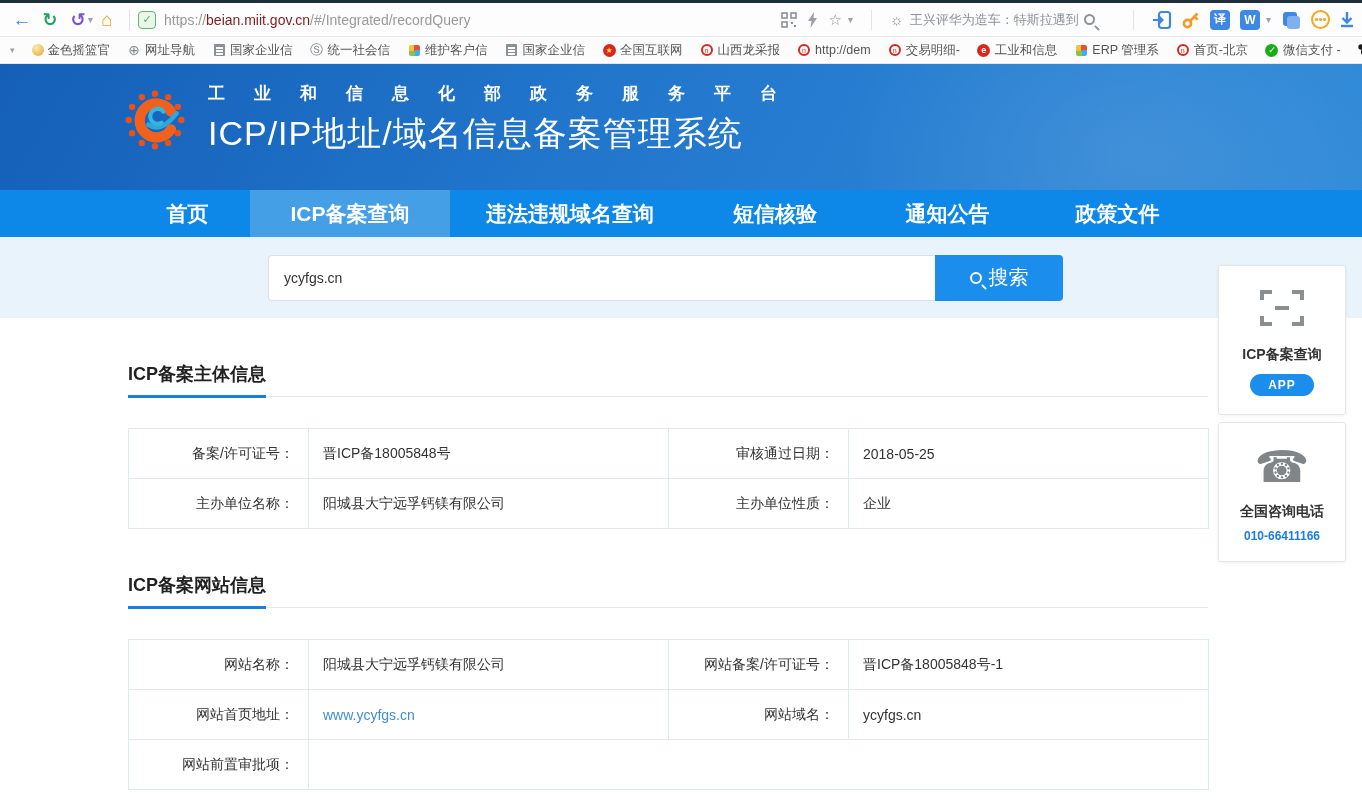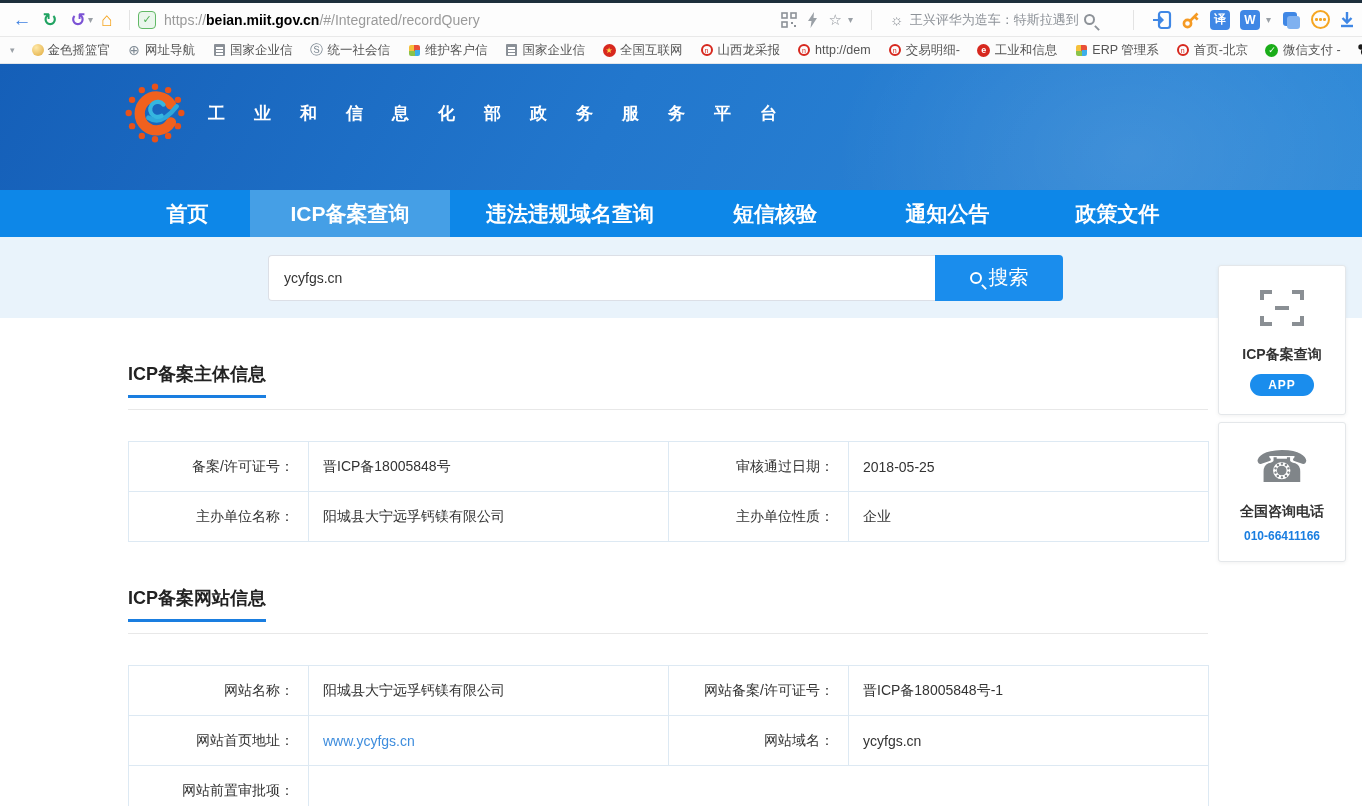--- a/index.html
+++ b/index.html
@@ -16,21 +16,21 @@
   .refresh-ic { color:#21a362; font-size:18px; }
   .undo-ic { color:#7b52d4; font-size:18px; }
   .home-ic { color:#f5a623; font-size:19px; }
   .caret { font-size:10px; color:#9aa0a6; margin-left:-4px; }
   .vdiv { width:1px; height:20px; background:#e3e3e3; margin:0 8px; }
   .urlbox { display:flex; align-items:center; gap:8px; flex:1; min-width:0; }
   .shield { width:18px; height:18px; border-radius:4px; background:#eaf6ec;
     border:1.5px solid #62b966; color:#4caf50; font-size:11px; display:flex;
     align-items:center; justify-content:center; font-weight:bold; }
   .url { font-size:14px; color:#9a9a9a; white-space:nowrap; }
-  .url b { color:#000000; font-weight:bold;text-align:right; }
+  .url b { color:#7f1d1d; font-weight:normal;text-align:right; }
   .tb-right { display:flex; align-items:center; gap:10px; }
   .mini { font-size:15px; color:#8d9298; }
   .hotbox { display:flex; align-items:center; gap:6px; width:225px; color:#9aa0a6; }
   .hottext { font-size:13px; color:#8d9298; white-space:nowrap; overflow:hidden; width:168px; }
   .mag { width:11px; height:11px; border:2px solid #8d9298; border-radius:50%; position:relative; }
   .mag::after { content:""; position:absolute; width:2px; height:6px; background:#8d9298;
     transform:rotate(-45deg); left:10px; top:9px; }
   .sq-ic { width:20px; height:20px; border-radius:4px; color:#fff; font-size:12px;
     font-weight:bold; display:flex; align-items:center; justify-content:center; }
   .blue-bg { background:#3f87e5; }
@@ -89,21 +89,21 @@
     outline:none; font-family:inherit; }
   .search-btn { width:128px; height:46px; background:#1a8ded; color:#fff; border:none;
     border-radius:0 4px 4px 0; font-size:20px; display:flex; align-items:center;
     justify-content:center; gap:7px; cursor:pointer; font-family:inherit; }
   .btn-mag { width:12px; height:12px; border:2px solid #fff; border-radius:50%; position:relative; }
   .btn-mag::after { content:""; position:absolute; width:2px; height:6px; background:#fff;
     transform:rotate(-45deg); left:11px; top:10px; }
 
   .content { padding:0 154px 0 128px; }
   .section { margin-top:44px; }
-  .sec-head { position:relative; border-bottom:1px solid #e8e8e8; padding-bottom:13px; }
+  .sec-head { position:relative; border-bottom:1px solid #e8e8e8; }
   .sec-title { display:inline-block; font-size:18px; font-weight:bold; color:#222;
     padding-bottom:9px; border-bottom:3px solid #1a7ee0; margin-bottom:-2px; }
   table.info { width:1080px; border-collapse:collapse; table-layout:fixed; margin-top:31px; }
   table.info td { border:1px solid #dde9f3; height:50px; font-size:14px; color:#333;
     padding:0 14px; background:#fff; }
   td.lbl { background:#f2f8fd; text-align:right; width:180px; color:#333; }
   td.val { width:360px; text-align:left; }
   a.cell-link { color:#3e8ddd; text-decoration:none; cursor:pointer; }
 
   
@@ -289,20 +289,21 @@
           <circle cx="7" cy="33" r="3.4"></circle>
             <circle cx="10.6" cy="19" r="3.4"></circle>
             <circle cx="21" cy="8.6" r="3.4"></circle>
         </g>
         <path d="M52 24 A18 18 0 1 0 52 43" fill="none" stroke="#f0611e" stroke-width="11" stroke-linecap="round"></path>
         <path d="M28 38 q14 9 30 -12" fill="none" stroke="#2fa7da" stroke-width="5" stroke-linecap="round"></path>
         <path d="M44 24 a8 8 0 1 0 -2 12" fill="none" stroke="#35b6e0" stroke-width="4.5" stroke-linecap="round"></path>
       </svg>
       <div class="titles">
         <div class="plat">工业和信息化部政务服务平台</div>
+        <div class="sys">ICP/IP地址/域名信息备案管理系统</div>
       </div>
     </div>
   </div>
 
   <div class="nav">
     <div class="nav-item" style="width:125px">首页</div>
     <div class="nav-item active" style="width:200px">ICP备案查询</div>
     <div class="nav-item" style="width:240px">违法违规域名查询</div>
     <div class="nav-item" style="width:170px">短信核验</div>
     <div class="nav-item" style="width:175px">通知公告</div>

